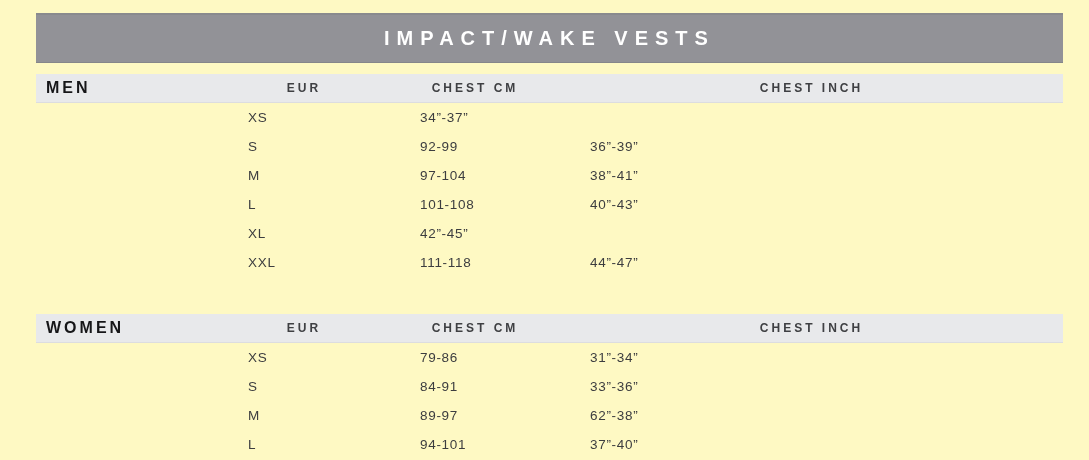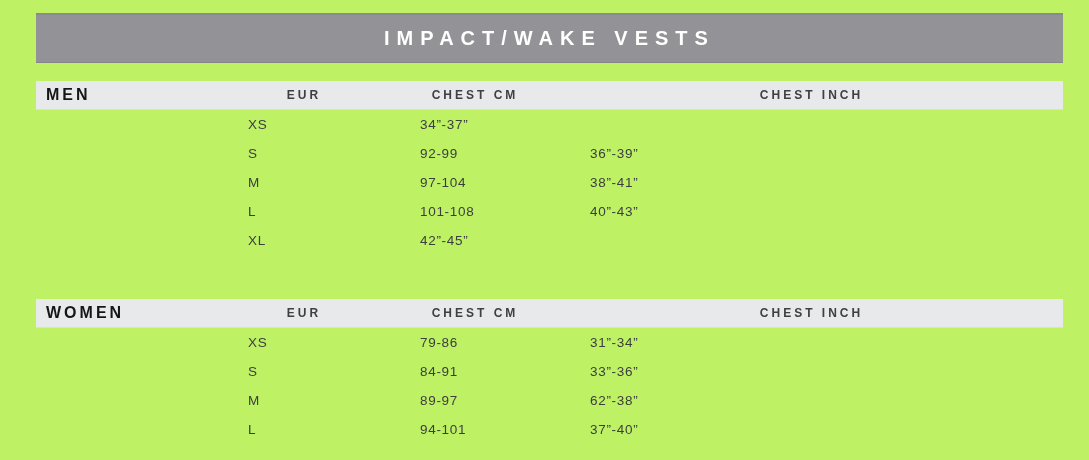--- a/index.html
+++ b/index.html
@@ -5,21 +5,21 @@
   html, body {
     margin: 0;
     padding: 0;
     background: #ffffff;
     font-family: "Liberation Sans", sans-serif;
   }
   .canvas {
     position: relative;
     width: 1089px;
     height: 460px;
-    background: #bef264;
+    background: #fef9c3;
     overflow: hidden;
   }
   .sheet {
     position: absolute;
     left: 36px;
     top: 13px;
     width: 1027px;
   }
   .title-bar {
     height: 47px;
@@ -39,21 +39,21 @@
   }
   .grid-row {
     display: grid;
     grid-template-columns: 182px 172px 170px 1fr;
     align-items: center;
   }
   .section-header {
     height: 28px;
     background: #e8e9eb;
     border-bottom: 1px solid #dcdde0;
-    margin-top: 18px;
+    margin-top: 11px;
   }
   .gender-cell {
     padding-left: 10px;
     font-size: 16px;
     font-weight: 700;
     letter-spacing: 3px;
     color: #161618;
     white-space: nowrap;
   }
   .col-header-cell {
@@ -118,20 +118,26 @@
         <span class="data-cell"></span>
         <span class="data-cell">L</span>
         <span class="data-cell">101-108</span>
         <span class="data-cell">40”-43”</span>
       </div>
       <div class="grid-row data-row">
         <span class="data-cell"></span>
         <span class="data-cell">XL</span>
         <span class="data-cell">42”-45”</span>
       </div>
+      <div class="grid-row data-row">
+        <span class="data-cell"></span>
+        <span class="data-cell">XXL</span>
+        <span class="data-cell">111-118</span>
+        <span class="data-cell">44”-47”</span>
+      </div>
     </div>
 
     <div class="section-gap"></div>
 
     <div class="grid-row section-header">
       <span class="gender-cell">WOMEN</span>
       <span class="col-header-cell">EUR</span>
       <span class="col-header-cell">CHEST CM</span>
       <span class="col-header-cell">CHEST INCH</span>
     </div>

